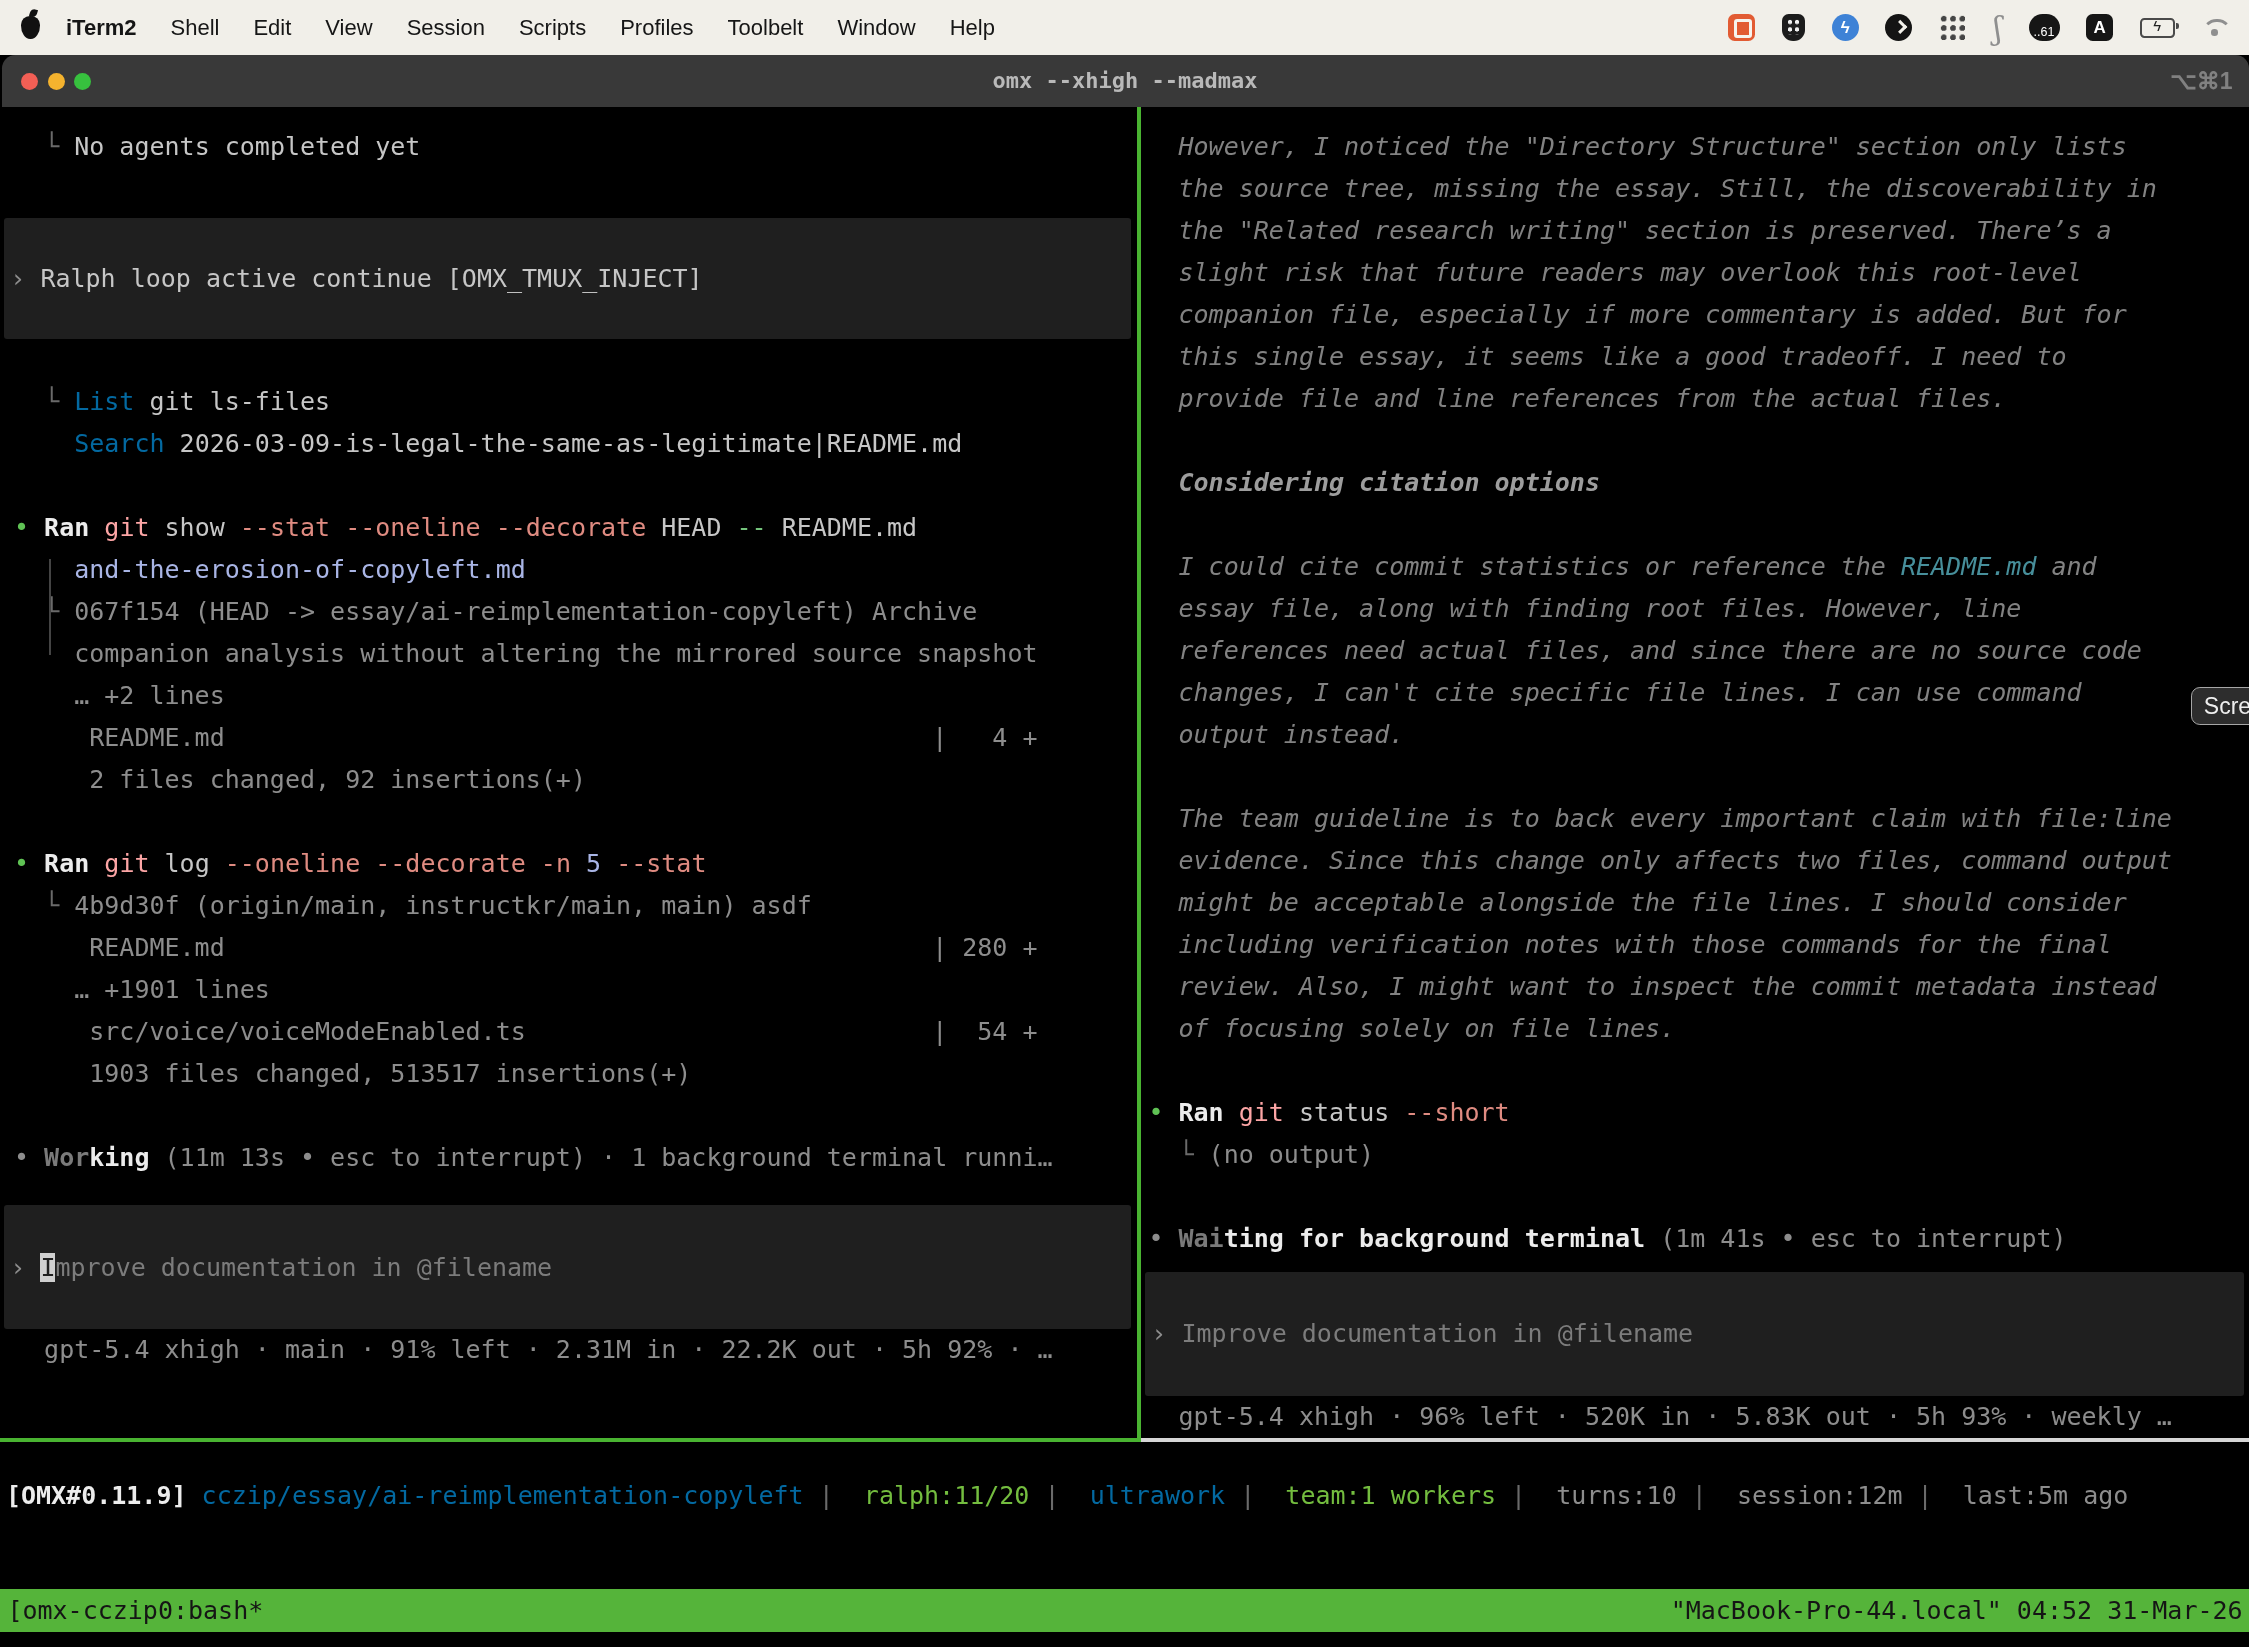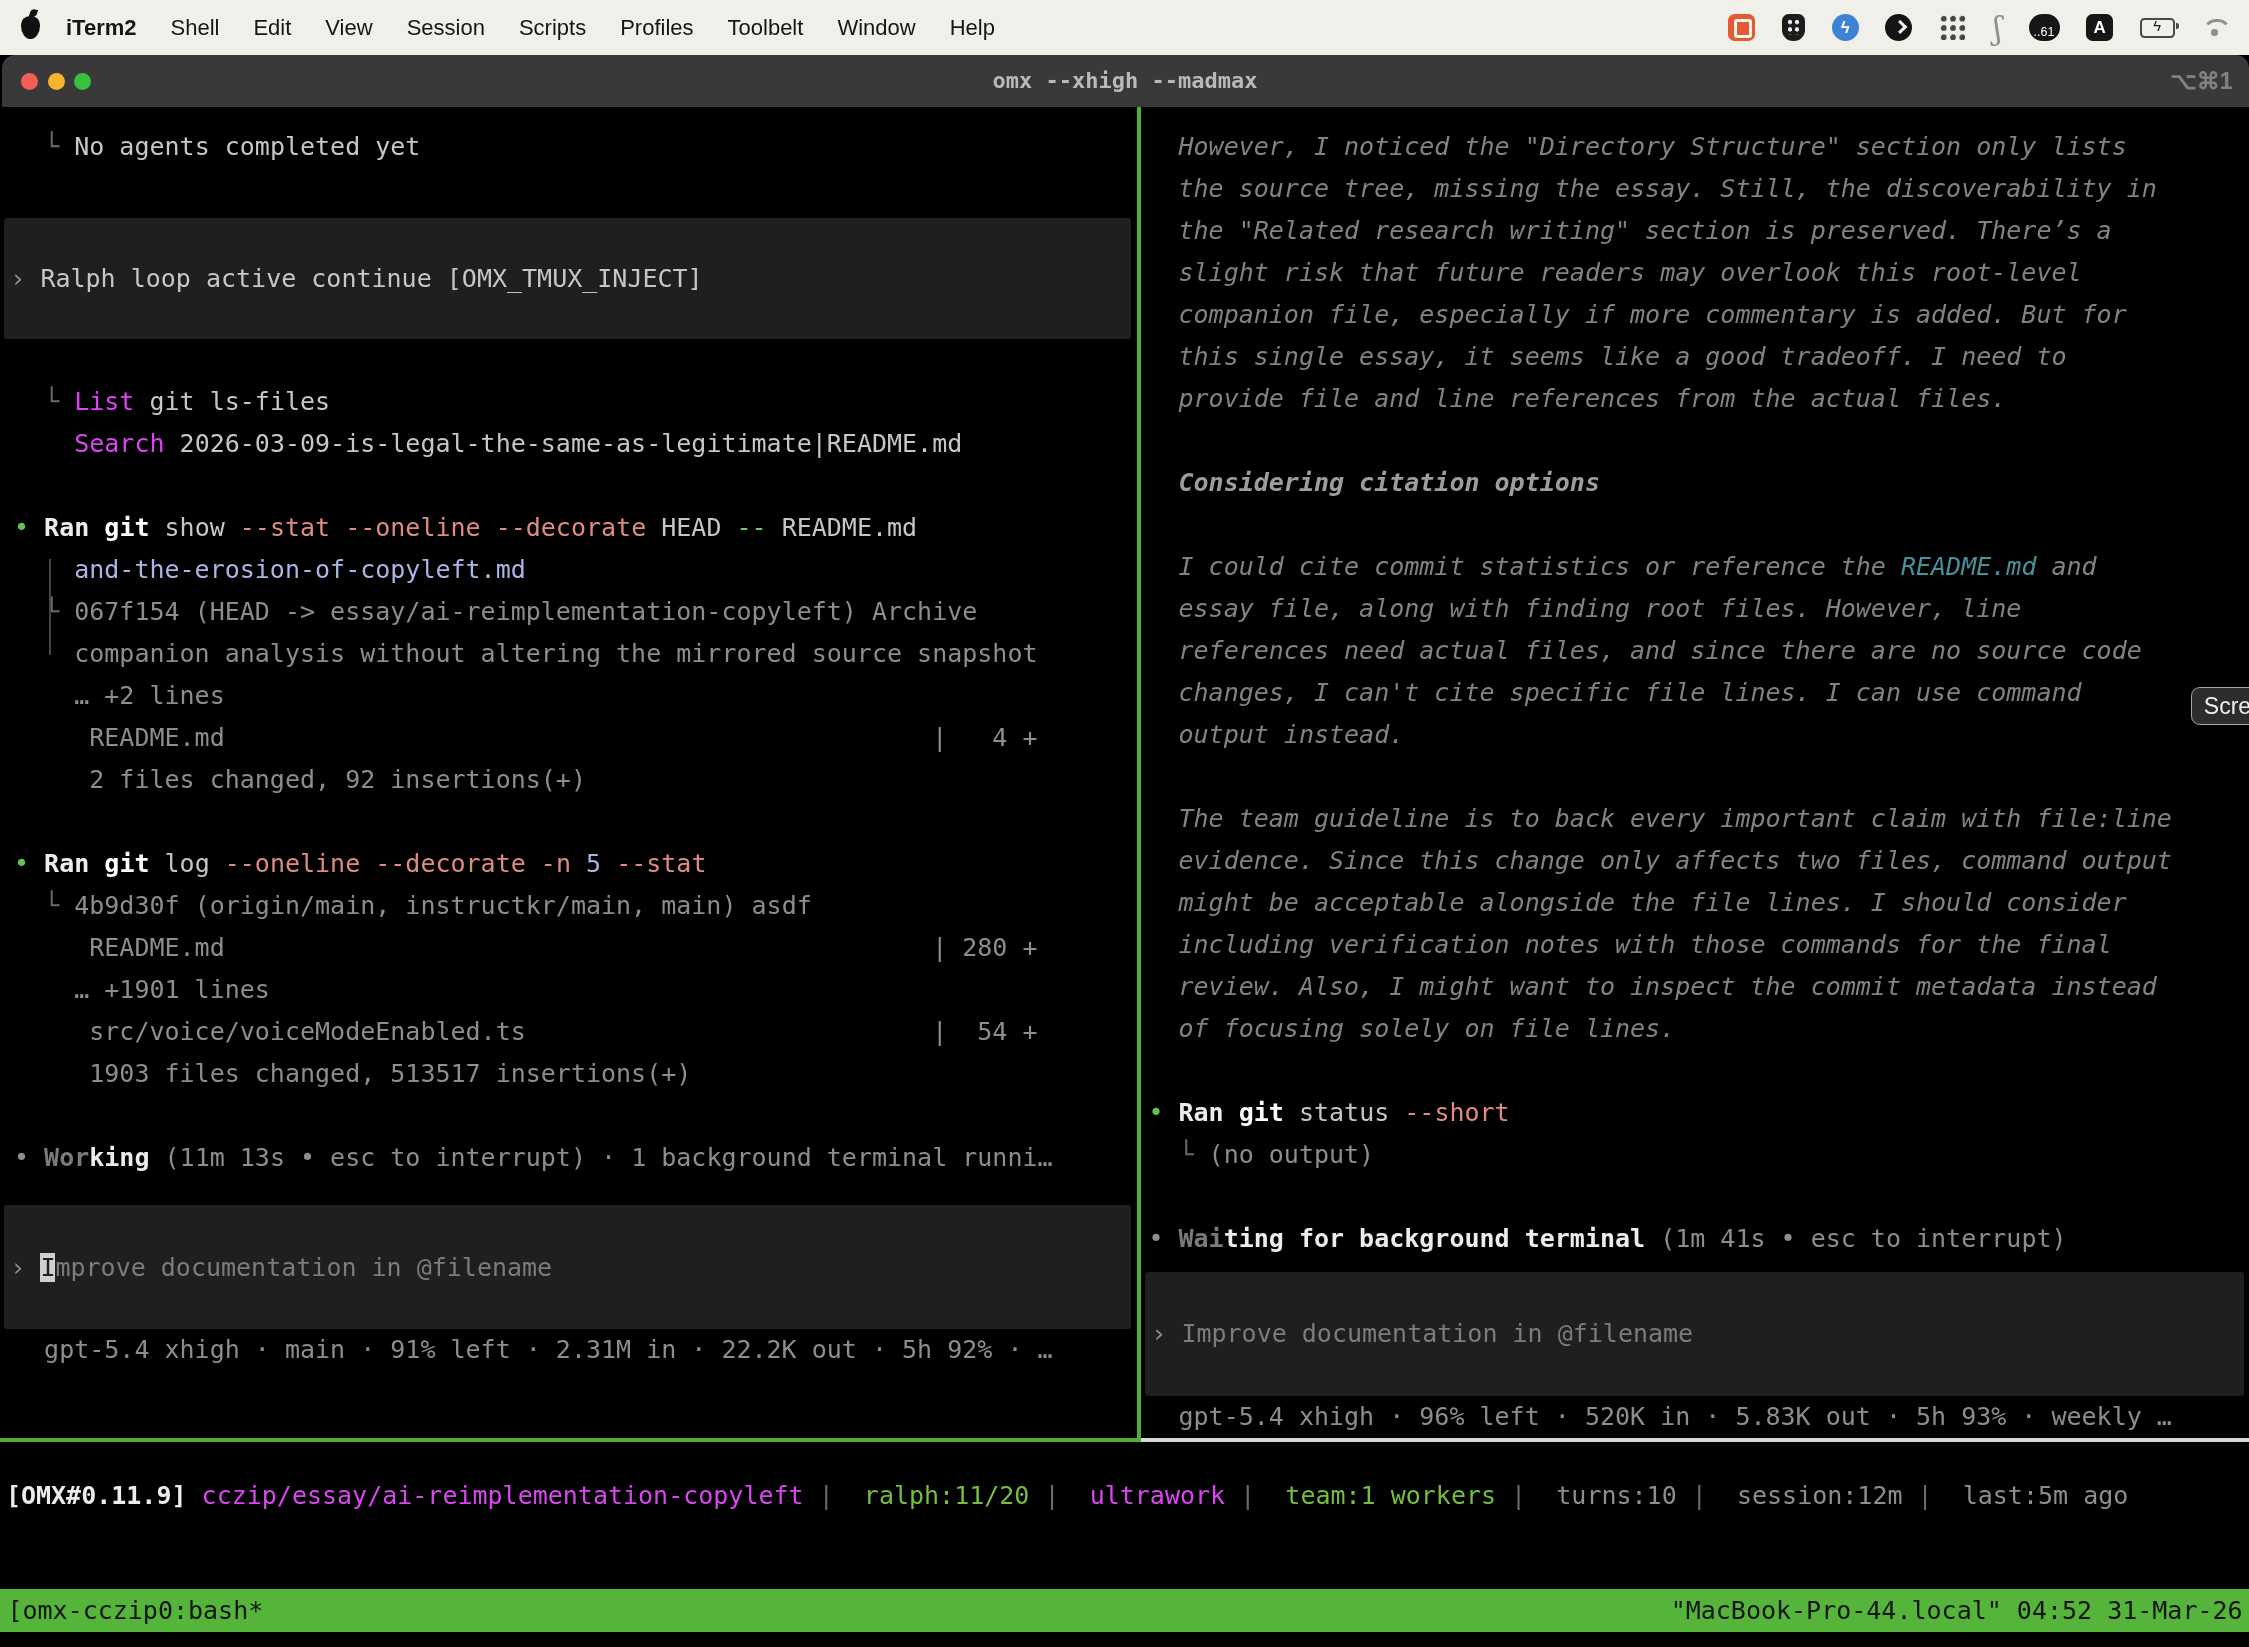--- a/index.html
+++ b/index.html
@@ -57,22 +57,22 @@
   .tmuxbar{position:absolute;left:0;top:1482px;width:2250px;height:43px;background:#55b43a;color:#151515;display:flex;align-items:center;padding:0 7.4px;box-sizing:border-box;white-space:pre;}
   .tmuxbar .tright{margin-left:auto;}
   .chip{position:absolute;left:2191px;top:580px;width:96px;height:38px;background:#2d2d2d;border:1.5px solid #a6a6a6;border-radius:8.9px;color:#efefef;font-family:"Liberation Sans",sans-serif;font-size:23px;line-height:37px;padding-left:11.8px;box-sizing:border-box;}
 
   
   .c-wb{color:#ececec;font-weight:bold;}
   .c-w{color:#c6c6c6;}
   .c-g{color:#8d8d8d;}
   .c-dg{color:#6a6a6a;}
   .c-sh{color:#7a7a7a;font-weight:bold;}
-  .c-cy{color:#d946ef;}
-  .c-bl{color:#ffffff;font-weight:bold;}
+  .c-cy{color:#0369a1;}
+  .c-bl{color:#fca5a5;}
   .c-rd{color:#df8b81;}
   .c-lv{color:#a9b5e5;}
   .c-gr{color:#5fc254;}
   .c-gr2{color:#74c47c;}
   .c-sg{color:#74bd3f;}
   .c-it{color:#828282;font-style:italic;}
   .c-bit{color:#9d9d9d;font-style:italic;font-weight:bold;}
   .c-tl{color:#478f9b;font-style:italic;}
   .c-ph{color:#7c7c7c;}
   .c-cur{background:#cfcfcf;color:#1f1f1f;}

